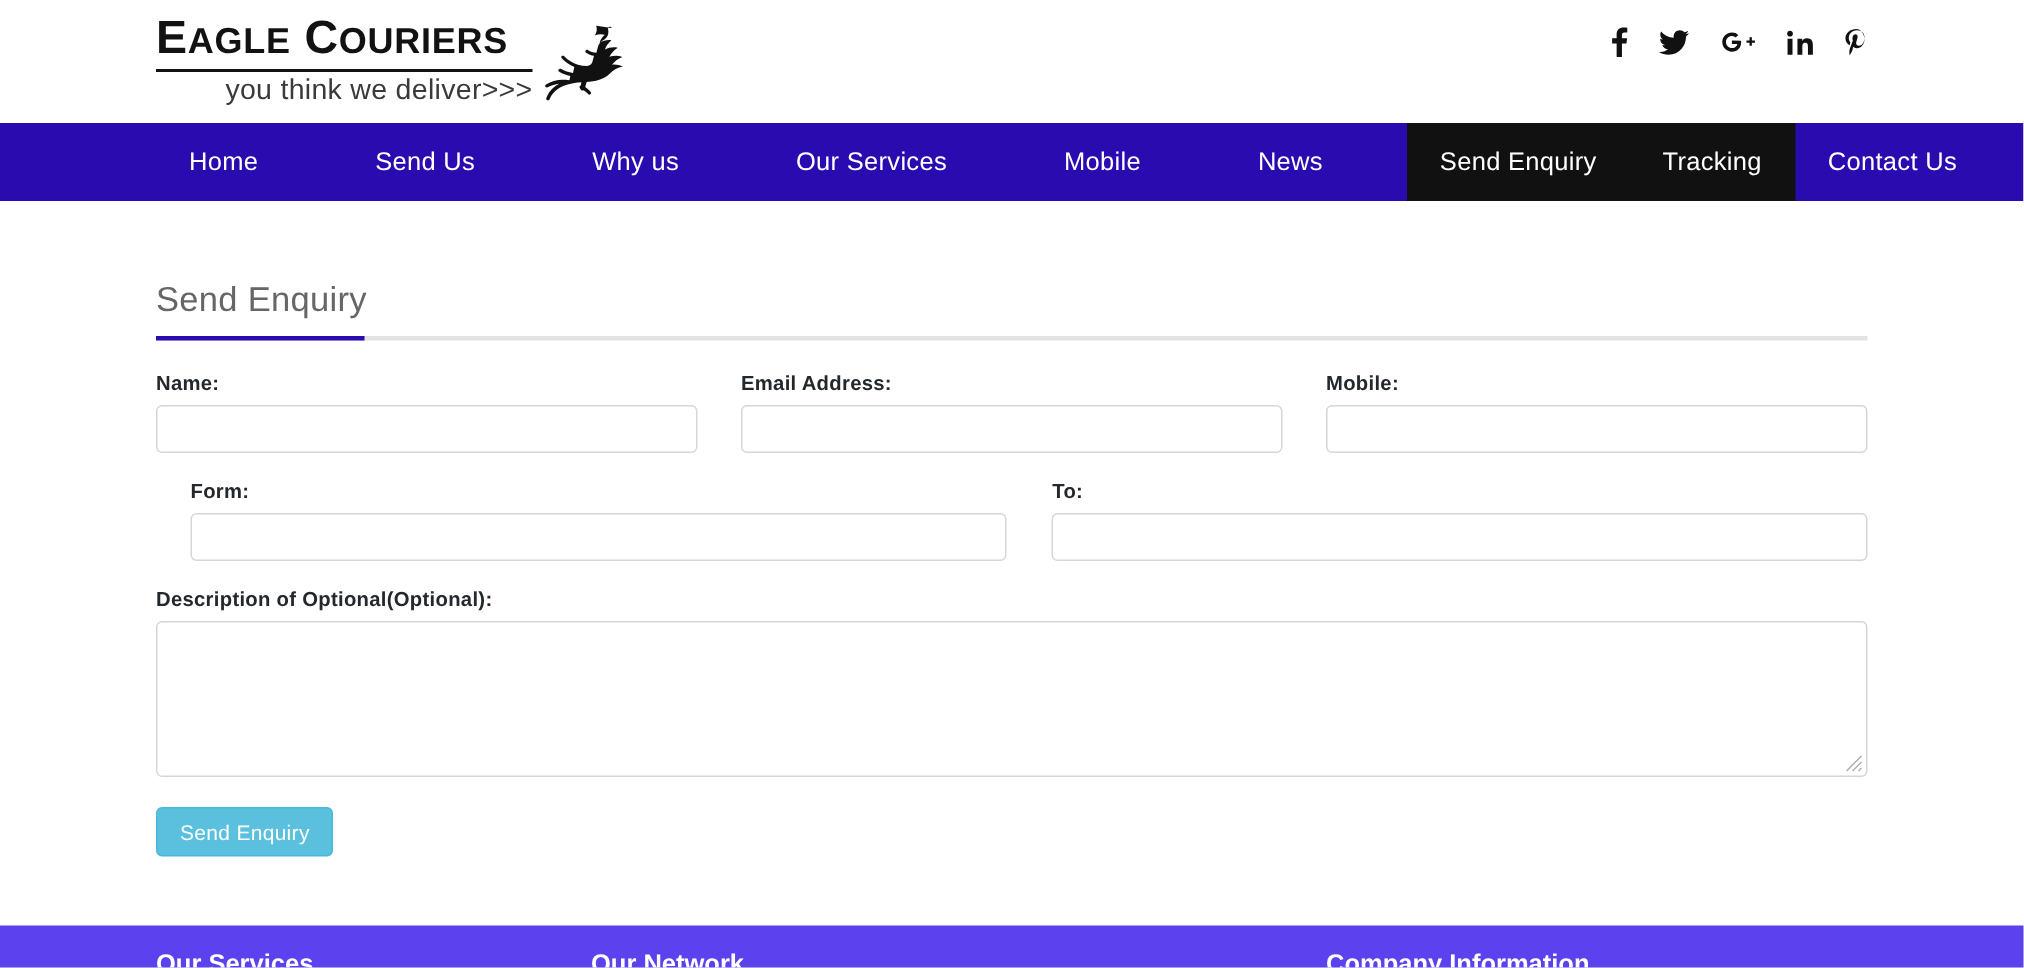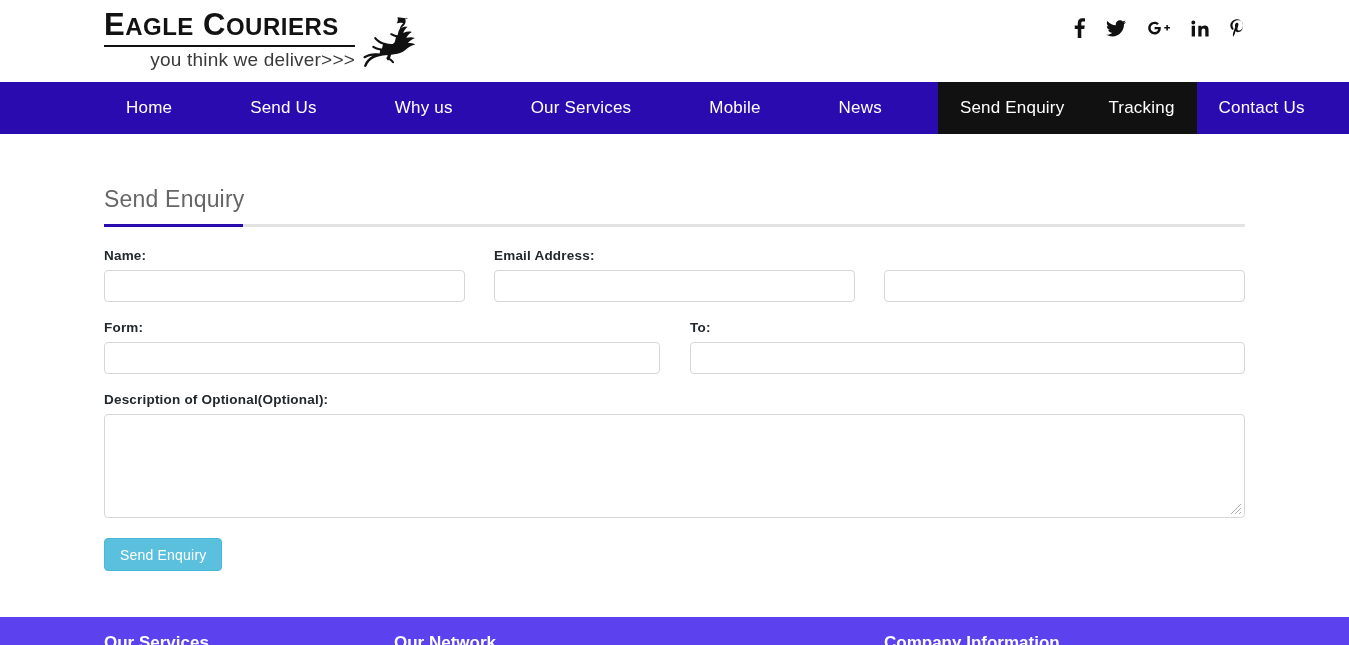--- a/index.html
+++ b/index.html
@@ -168,28 +168,28 @@
     resize: none;
   }
   .ta-wrap { position: relative; }
   .ta-grip {
     position: absolute;
     right: 3px; bottom: 3px;
     width: 13px; height: 13px;
     pointer-events: none;
   }
 
-  .r1 { display: flex; gap: 0; align-items: flex-end; }
+  .r1 { display: flex; gap: 0; }
   .c-name  { width: 361px; }
   .c-email { width: 361px; margin-left: 29px; }
   .c-mob   { width: 361px; margin-left: 29px; }
   .c-name .fld-input, .c-email .fld-input, .c-mob .fld-input { width: 100%; }
 
   .r2 { display: flex; margin-top: 18px; }
-  .c-form { width: 556px; }
+  .c-form { width: 556px; margin-left: 23px; }
   .c-to   { width: 555px; margin-left: 30px; }
   .c-form .fld-input, .c-to .fld-input { width: 100%; }
 
   .r3 { margin-top: 18px; }
 
   .send-btn {
     margin-top: 20px;
     display: inline-flex;
     align-items: center;
     justify-content: center;
@@ -313,20 +313,21 @@
     <div class="r1 row">
       <div class="c-name">
         <div class="fld-label">Name:</div>
         <input class="fld-input" type="text" value="" style="">
       </div>
       <div class="c-email">
         <div class="fld-label">Email Address:</div>
         <input class="fld-input" type="text" value="" style="">
       </div>
       <div class="c-mob">
+        <div class="fld-label">Mobile:</div>
         <input class="fld-input" type="text" value="" style="">
       </div>
     </div>
 
     <div class="r2 row">
       <div class="c-form">
         <div class="fld-label">Form:</div>
         <input class="fld-input" type="text" value="" style="">
       </div>
       <div class="c-to">

